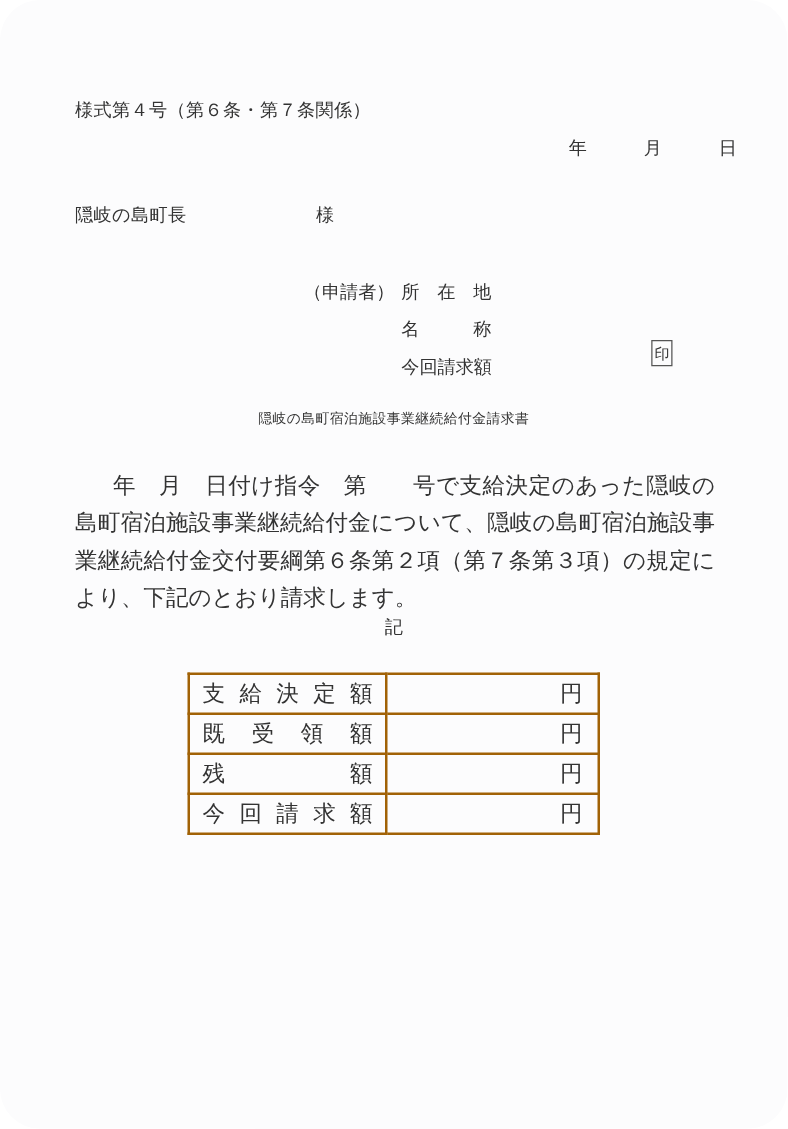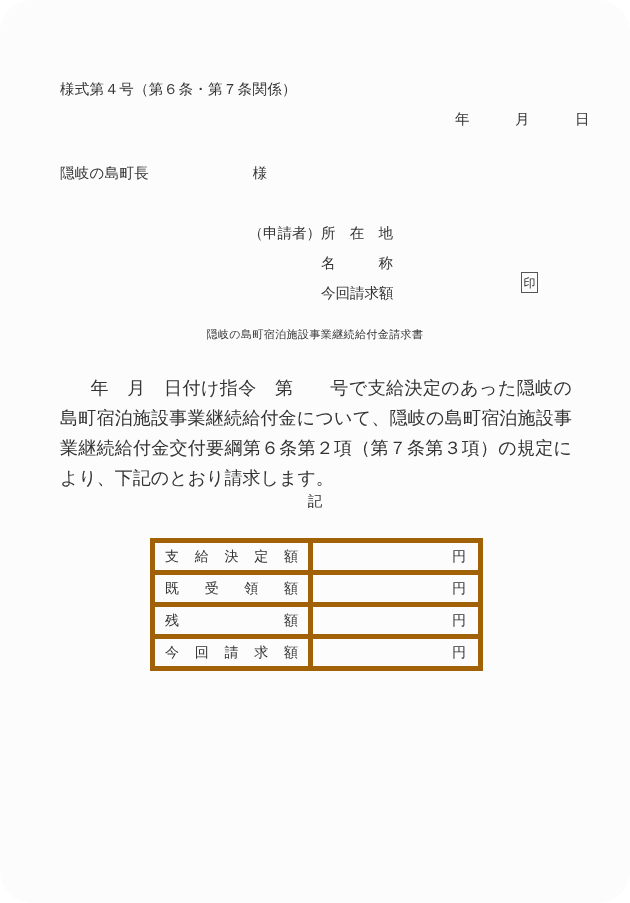--- a/index.html
+++ b/index.html
@@ -59,21 +59,20 @@
   }
   .applicant-row {
     display: flex;
     align-items: center;
     height: 30px;
     white-space: pre;
   }
   .applicant-tag {
     width: 78px;
     flex: none;
-    text-align: right;
   }
   .applicant-label {
     display: inline-block;
     width: 72px;
     text-align: justify;
     text-align-last: justify;
     text-justify: inter-character;
   }
   .seal-box {
     position: absolute;
@@ -130,23 +129,23 @@
   
   .amount-table {
     position: absolute;
     left: 150px;
     top: 538px;
     width: 328px;
     border-collapse: collapse;
     table-layout: fixed;
   }
   .amount-table td {
-    border: 5px solid #a16207;
+    border: 2px solid #a16207;
     height: 32px;
-    font-size: 14px;
+    font-size: 18px;
     padding: 0;
     box-sizing: border-box;
   }
   .amount-table td.label-cell {
     width: 158px;
     padding: 0 10px;
   }
   .label-inner {
     display: block;
     text-align: justify;

